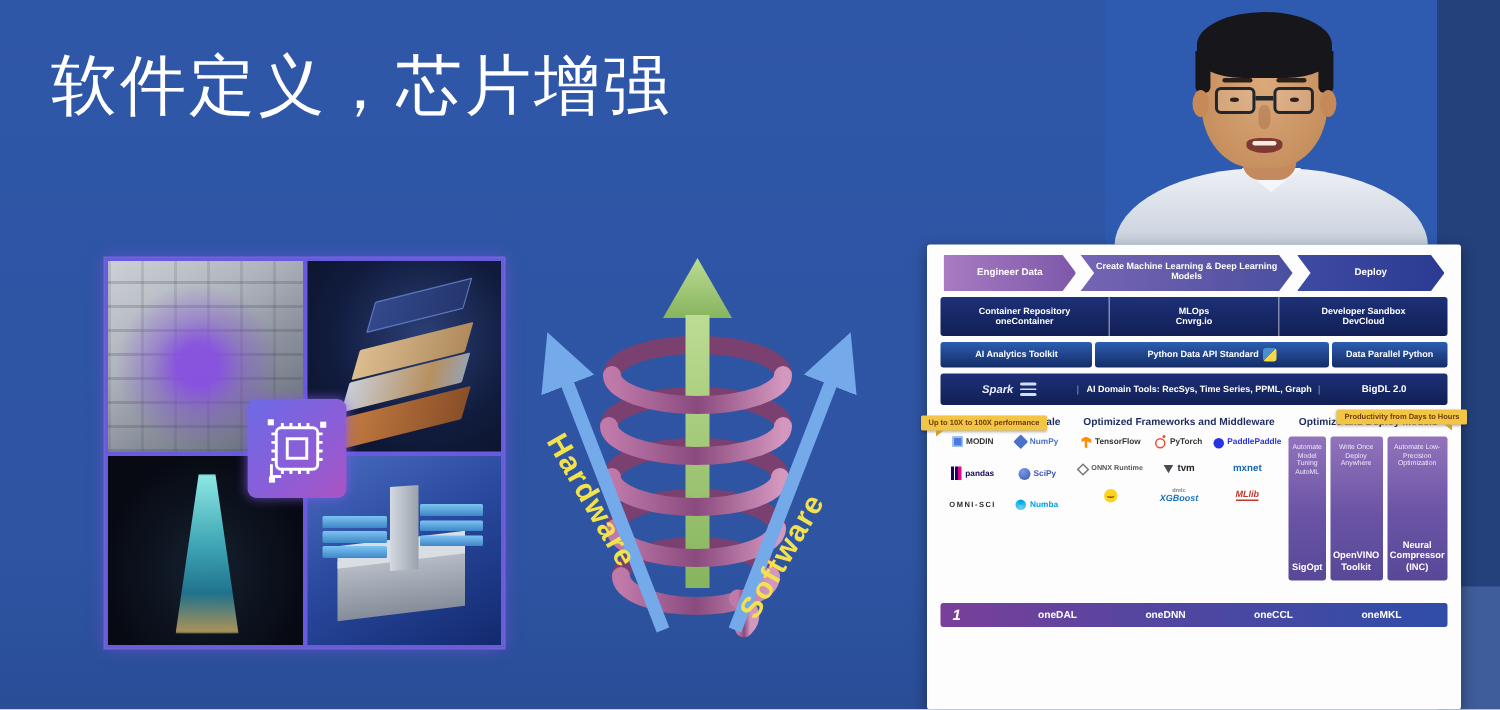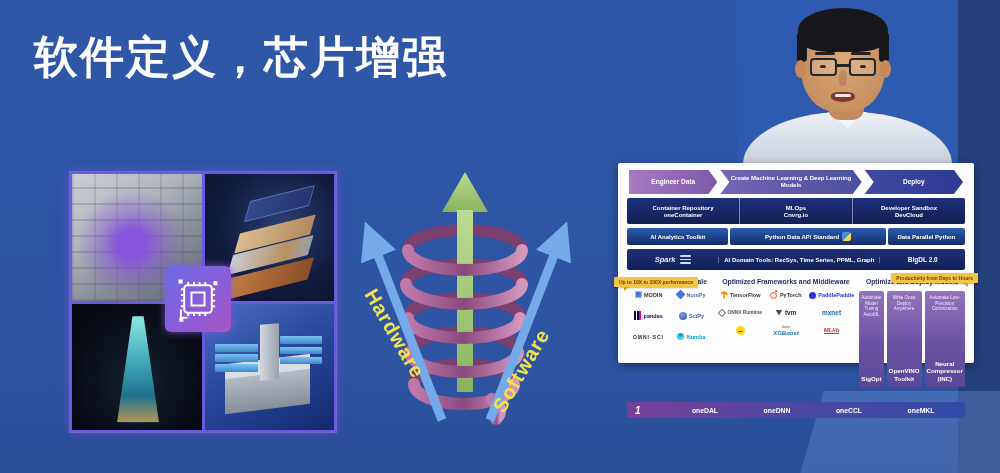--- a/index.html
+++ b/index.html
@@ -37,21 +37,21 @@
   .eye { position:absolute; top:53px; width:6px; height:3px; background:#2b211a; border-radius:50%; }
   .eye.l { left:19px; } .eye.r { right:19px; }
   .nose { position:absolute; top:58px; left:50%; width:8px; height:16px; transform:translateX(-50%);
           background:rgba(150,95,55,.35); border-radius:40%; }
   .mouth { position:absolute; top:80px; left:50%; width:24px; height:10px; transform:translateX(-50%);
            background:#7e3a32; border-radius:40% 40% 55% 55%; }
   .mouth:before { content:""; position:absolute; left:4px; top:1.5px; width:16px; height:3px; background:#f2ece2; border-radius:2px; }
 
   
   .title { position:absolute; left:34px; top:28px; color:#fff; font-size:44px; letter-spacing:2px;
-           font-family:"Liberation Serif","DejaVu Serif",serif; font-weight:bold; }
+           font-family:"Liberation Serif","DejaVu Serif",serif; font-weight:normal; }
 
   
   .collage { position:absolute; left:70px; top:172px; width:266px; height:260px; background:#6a5ae0;
              padding:2px; display:grid; grid-template-columns:1fr 1fr; grid-template-rows:1fr 1fr; gap:3px;
              box-shadow:0 0 10px rgba(120,80,220,.7), 0 0 0 1px rgba(170,140,255,.5); }
   .q { position:relative; overflow:hidden; }
   .q-machine { background:linear-gradient(145deg,#cdd0d6 0%,#b0b5bd 35%,#8a909b 62%,#5e6574 100%); }
   .q-machine:before { content:""; position:absolute; inset:0;
       background:repeating-linear-gradient(0deg, rgba(60,65,80,.22) 0 2px, transparent 2px 16px),
                  repeating-linear-gradient(90deg, rgba(60,65,80,.14) 0 2px, transparent 2px 22px); }
@@ -79,21 +79,21 @@
   .fin.a1 { left:8%;  top:32%; width:33%; } .fin.a2 { left:8%;  top:40%; width:33%; } .fin.a3 { left:8%; top:48%; width:33%; }
   .fin.b1 { right:9%; top:26%; width:33%; } .fin.b2 { right:9%; top:34%; width:33%; } .fin.b3 { right:9%; top:42%; width:33%; }
   .chipbox { position:absolute; left:165px; top:266px; width:66px; height:66px; z-index:3; border-radius:6px;
              background:linear-gradient(135deg,#6d6ae6 0%,#8a5ed8 55%,#aa54c4 100%);
              box-shadow:0 0 8px rgba(130,90,230,.8); display:flex; align-items:center; justify-content:center; }
 
   
   .centergfx { position:absolute; left:342px; top:166px; width:252px; height:264px; }
 
   
-  .panel { position:absolute; left:618px; top:163px; width:356px; height:200px; background:#fdfdfd;
+  .panel { position:absolute; left:618px; top:163px; width:356px; height:310px; background:#fdfdfd;
            border-radius:2px; box-shadow:0 3px 10px rgba(0,0,0,.4); padding:7px 9px 6px; z-index:5; }
   .chev-row { display:flex; gap:3px; height:24px; margin:0 2px 4px; }
   .chev { color:#fff; font-weight:bold; display:flex; align-items:center; justify-content:center; text-align:center; line-height:1.15; }
   .chev.first { width:27%; font-size:6.5px; background:linear-gradient(90deg,#a87bc2,#7d58aa);
         clip-path:polygon(0 0,calc(100% - 9px) 0,100% 50%,calc(100% - 9px) 100%,0 100%); }
   .chev.mid { width:43%; font-size:6px; background:linear-gradient(90deg,#7764b4,#4b4f9f);
         clip-path:polygon(0 0,calc(100% - 9px) 0,100% 50%,calc(100% - 9px) 100%,0 100%,9px 50%); padding:0 10px; }
   .chev.last { width:30%; font-size:6.5px; background:linear-gradient(90deg,#3e4ba2,#2b3a92);
         clip-path:polygon(0 0,calc(100% - 9px) 0,100% 50%,calc(100% - 9px) 100%,0 100%,9px 50%); }
   .bar { border-radius:2px; color:#fff; display:flex; }

